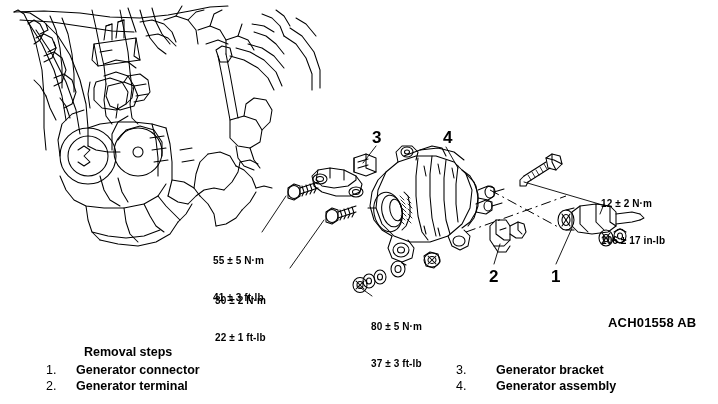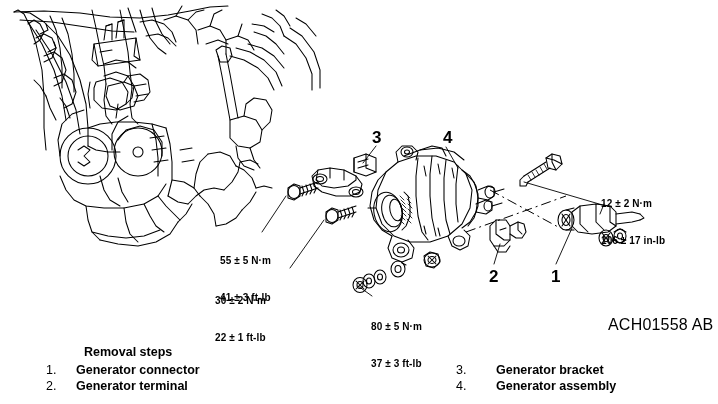--- a/index.html
+++ b/index.html
@@ -34,22 +34,22 @@
   .torque {
     font-size: 10px;
     font-weight: bold;
     letter-spacing: 0.1px;
   }
   .calloutnum {
     font-size: 17px;
     font-weight: bold;
   }
   .partcode {
-    font-size: 16px;
-    font-weight: normal;
+    font-size: 13px;
+    font-weight: bold;
     letter-spacing: 0.2px;
   }
   .legend-head {
     font-size: 12.5px;
     font-weight: bold;
   }
   .legend-num {
     font-size: 12.5px;
     font-weight: normal;
     text-align: left;
@@ -402,21 +402,21 @@
 
         <path d="M372,296 L358,286"></path>
 
         <path d="M606,206 L524,182"></path>
         <path d="M604,204 L600,214"></path>
       </g>
 
     </g>
   </svg>
 
-  <div class="txt torque" style="left:220px; top:231px;">
+  <div class="txt torque" style="left:213px; top:231px;">
     <div>55 ± 5 N·m</div>
     <div>41 ± 3 ft-lb</div>
   </div>
 
   <div class="txt torque" style="left:215px; top:271px;">
     <div>30 ± 2 N·m</div>
     <div>22 ± 1 ft-lb</div>
   </div>
 
   <div class="txt torque" style="left:371px; top:297px;">

